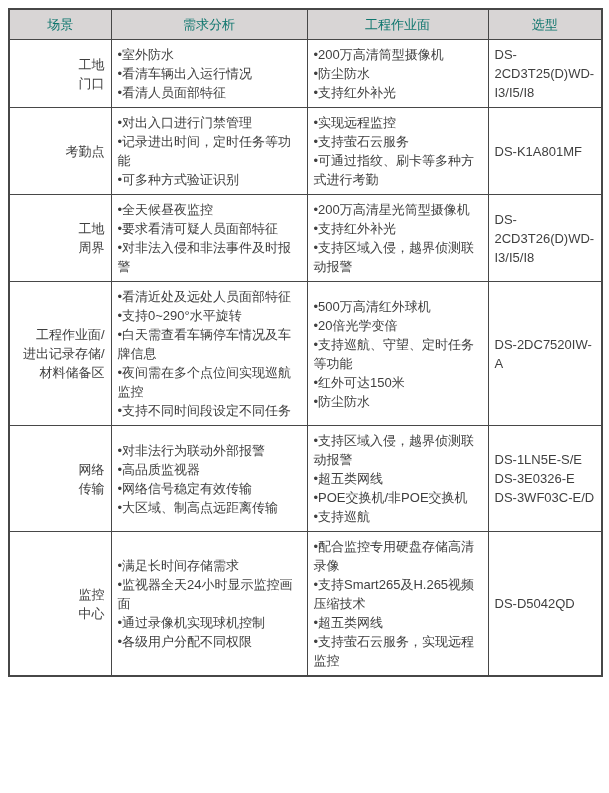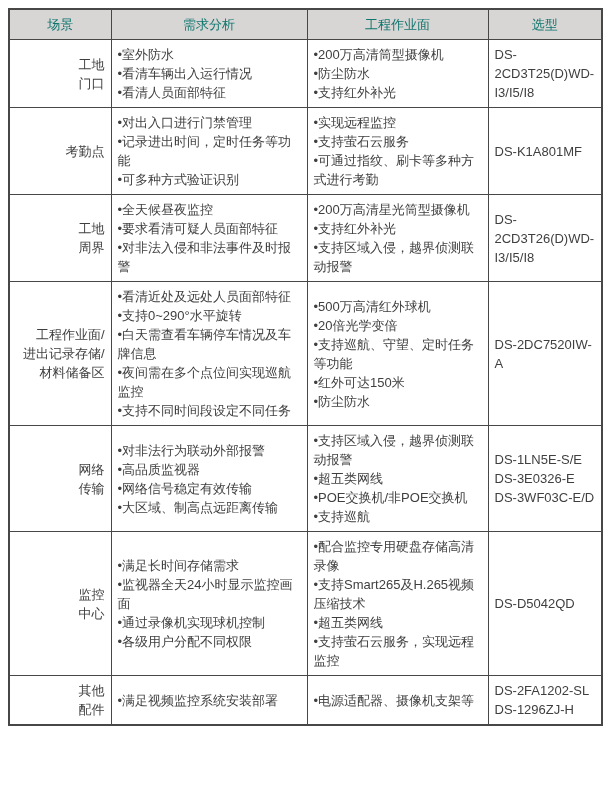--- a/index.html
+++ b/index.html
@@ -187,31 +187,15 @@
           <td class="functions-cell">
             <div>•配合监控专用硬盘存储高清录像</div>
             <div>•支持Smart265及H.265视频压缩技术</div>
             <div>•超五类网线</div>
             <div>•支持萤石云服务，实现远程监控</div>
           </td>
           <td class="model-cell">
             <div>DS-D5042QD</div>
           </td>
         </tr>
-        <tr>
-          <td class="scene-cell">
-            <div>其他</div>
-            <div>配件</div>
-          </td>
-          <td class="analysis-cell">
-            <div>•满足视频监控系统安装部署</div>
-          </td>
-          <td class="functions-cell">
-            <div>•电源适配器、摄像机支架等</div>
-          </td>
-          <td class="model-cell">
-            <div>DS-2FA1202-SL</div>
-            <div>DS-1296ZJ-H</div>
-          </td>
-        </tr>
       </tbody>
   </table>
 </div>
 
 </body></html>

